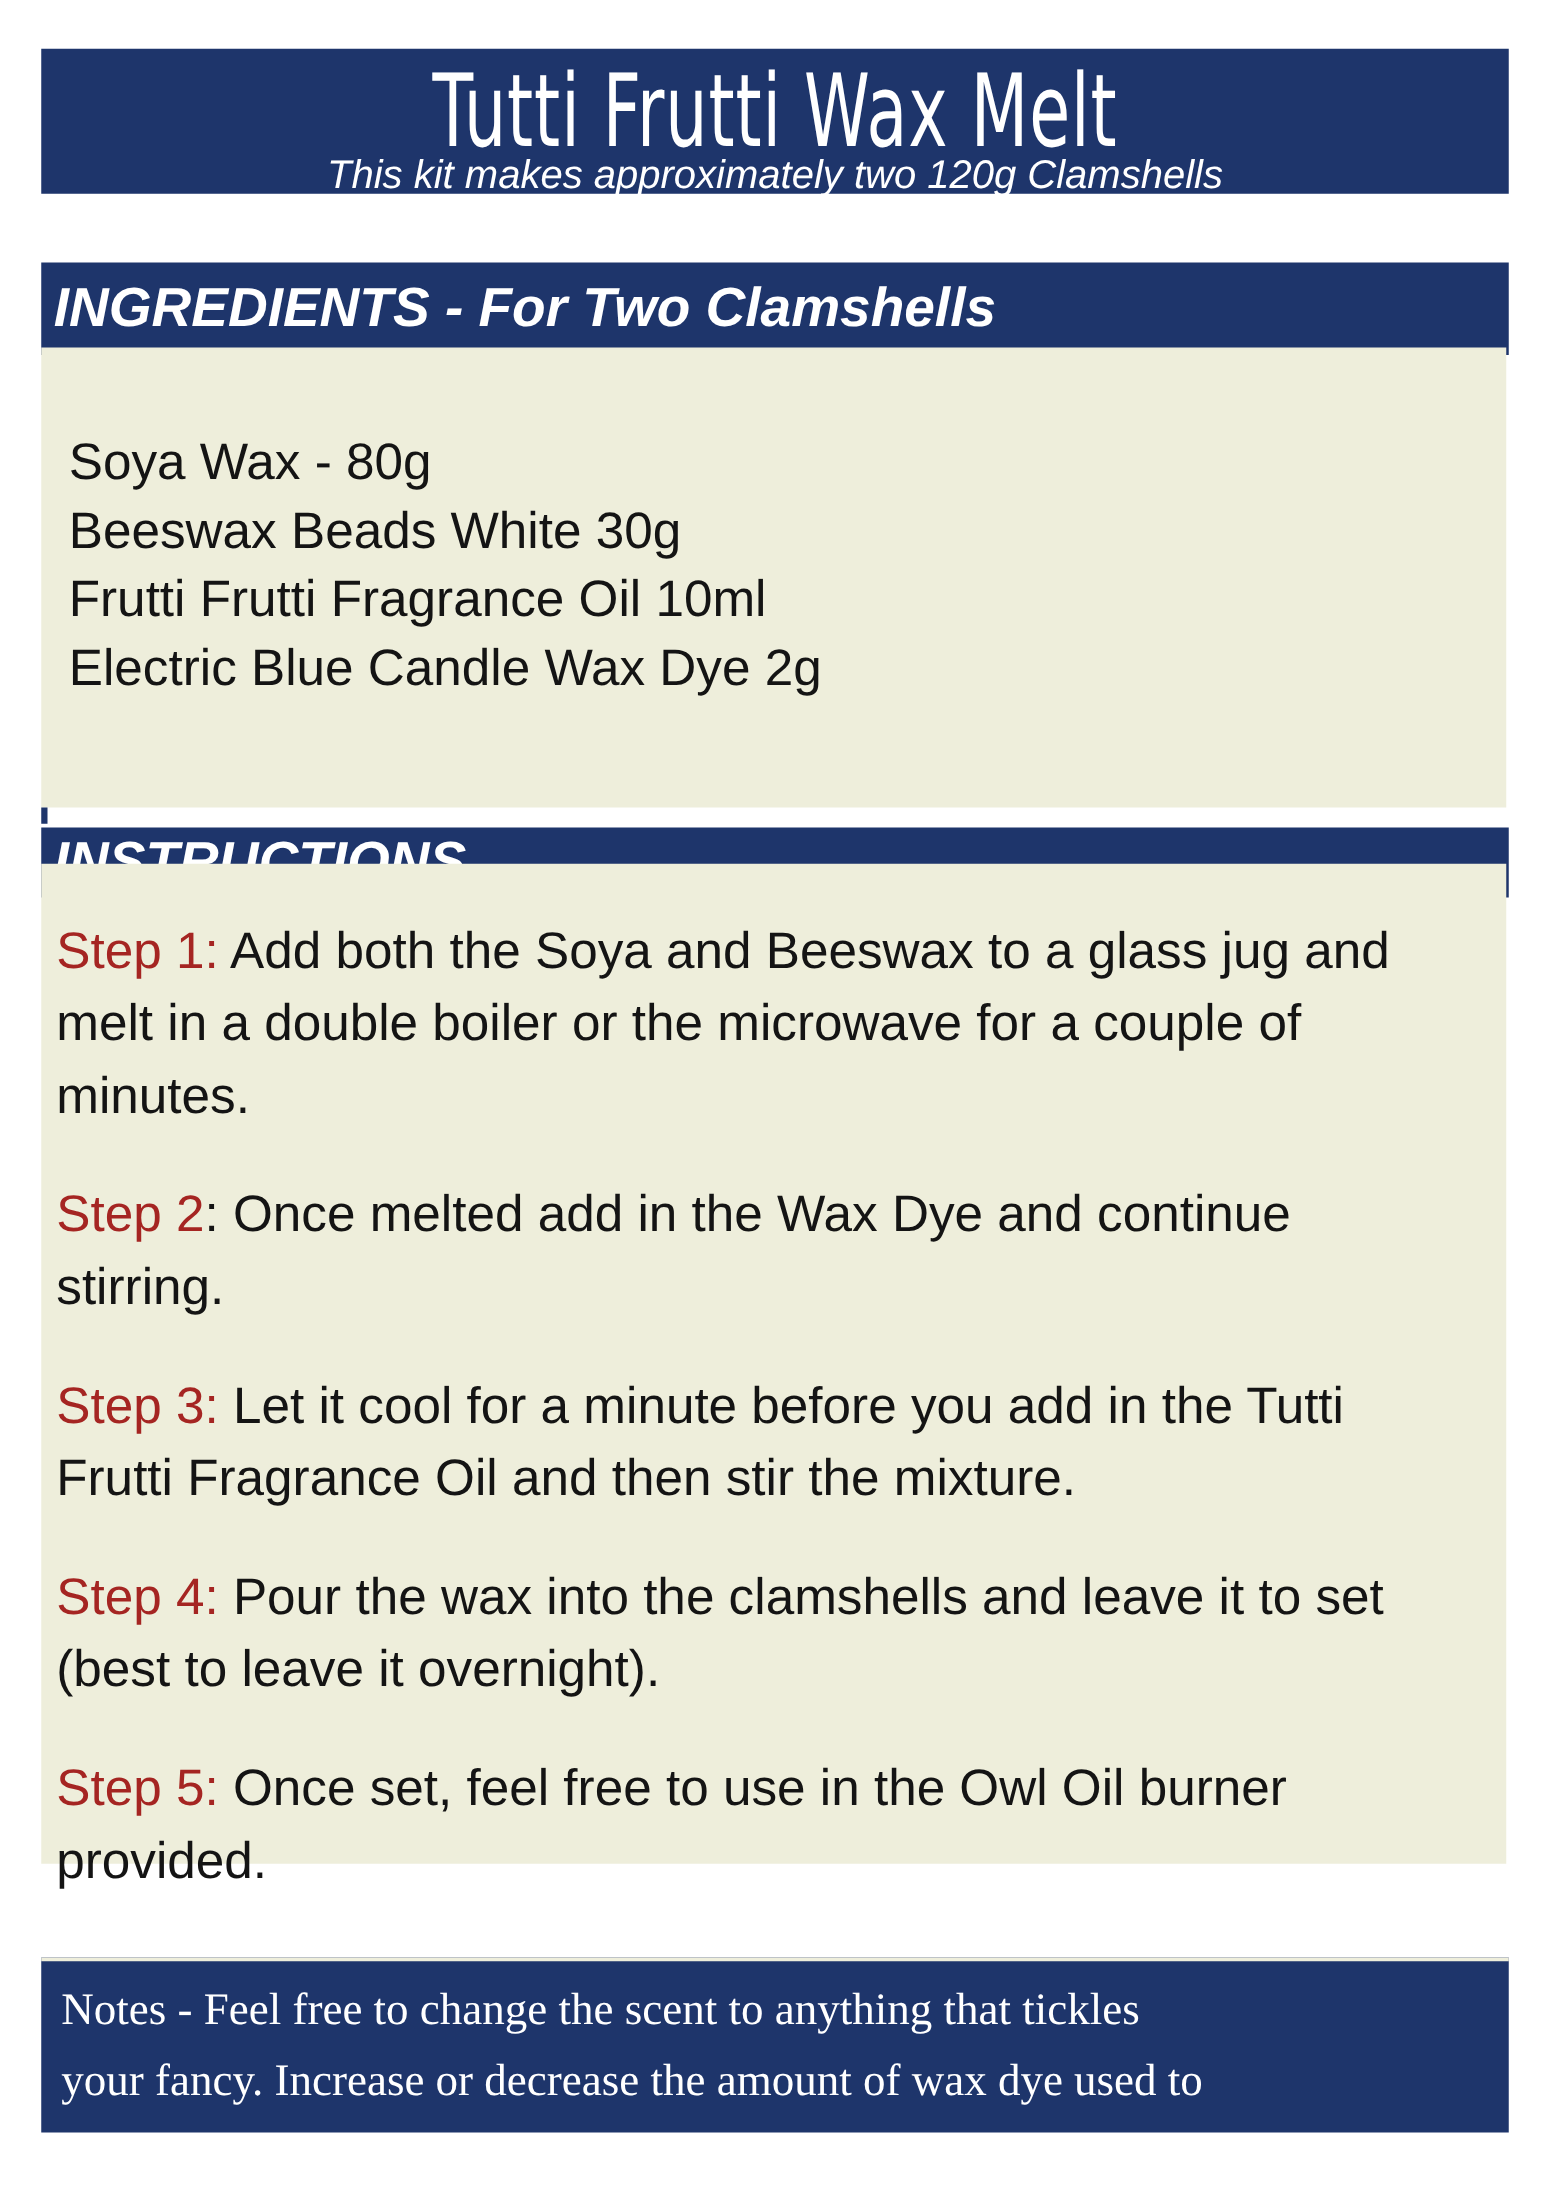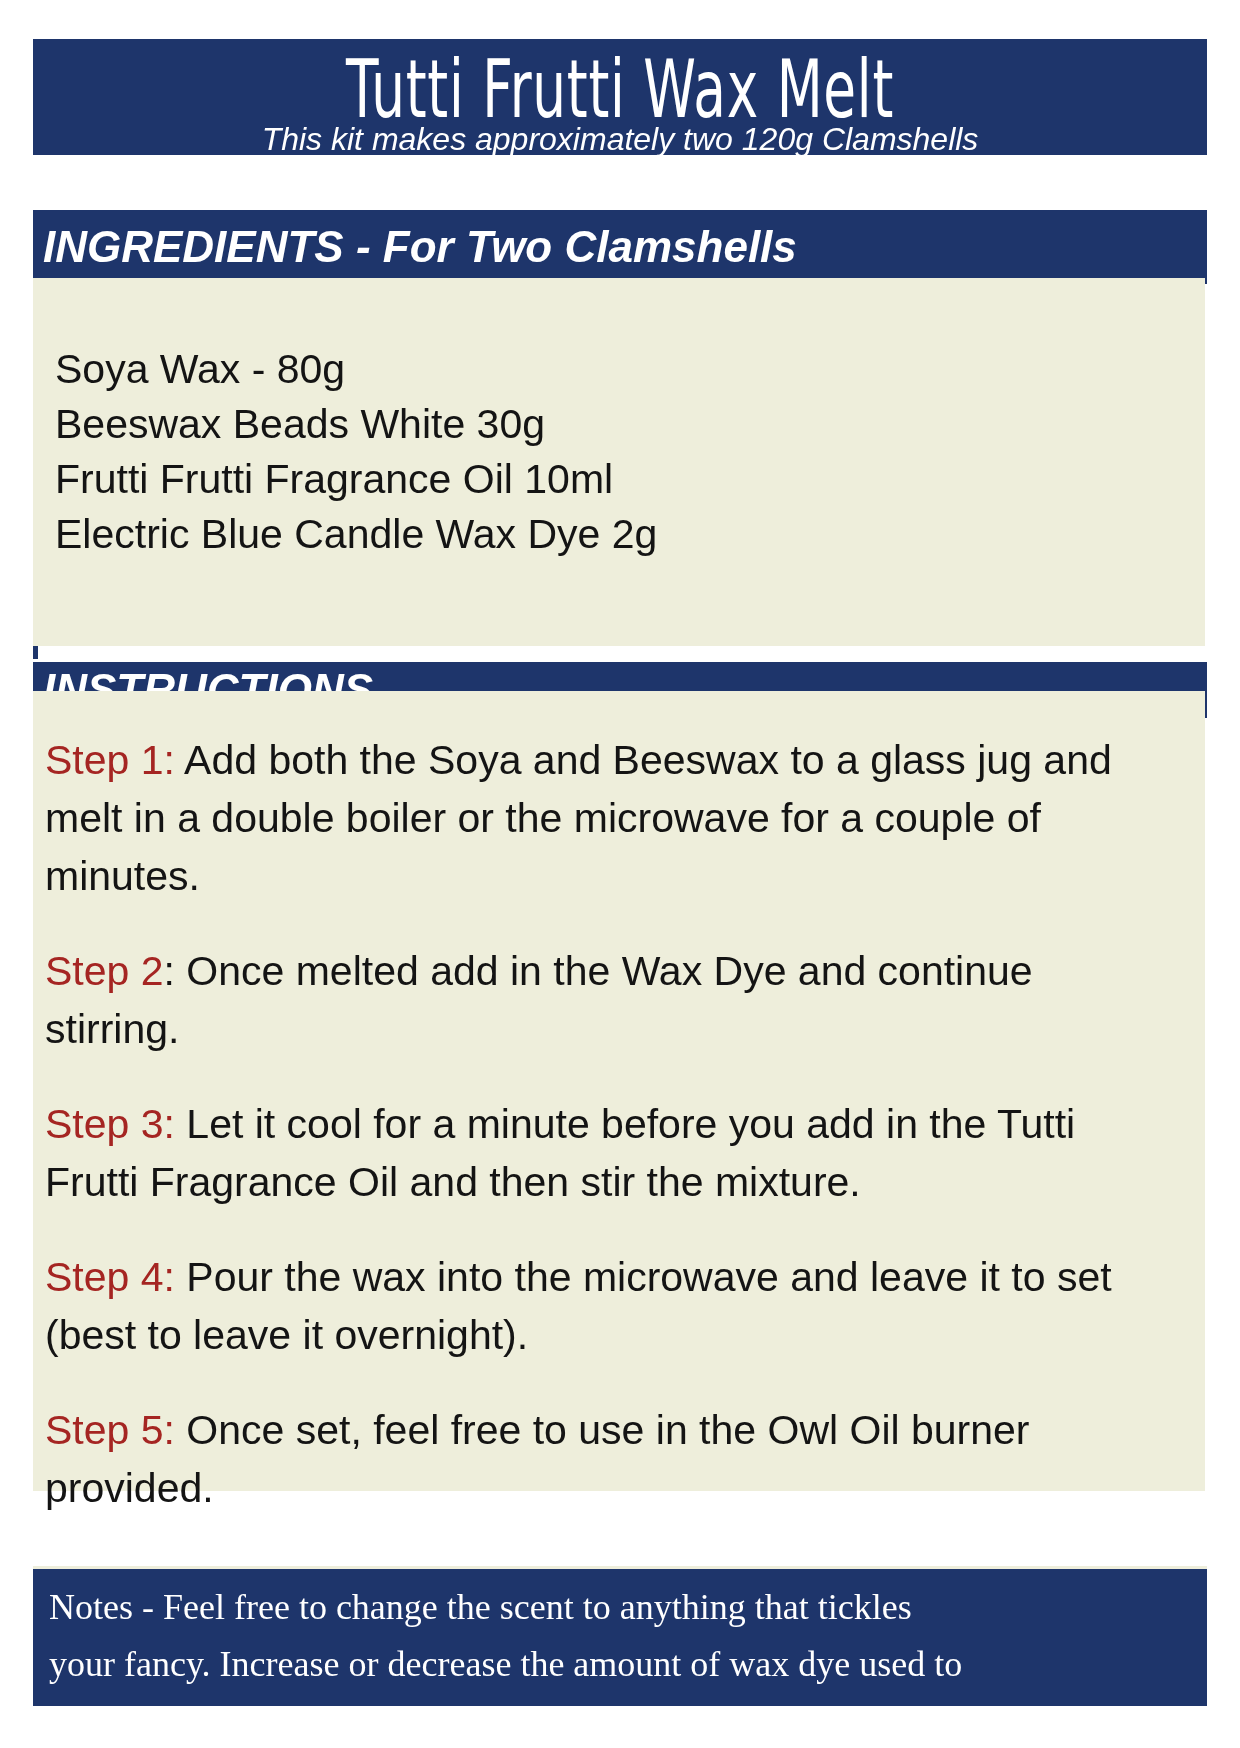--- a/index.html
+++ b/index.html
@@ -142,21 +142,21 @@
     <p class="step">
       <span class="step-line"><span class="step-label">Step 2</span><span>: Once melted add in the Wax Dye and continue stirring.</span></span>
     </p>
 
     <p class="step">
       <span class="step-line"><span class="step-label">Step 3:</span><span> Let it cool for a minute before you add in the Tutti</span></span>
       <span class="step-line">Frutti Fragrance Oil and then stir the mixture.</span>
     </p>
 
     <p class="step">
-      <span class="step-line"><span class="step-label">Step 4:</span><span> Pour the wax into the microwave and leave it to set</span></span>
+      <span class="step-line"><span class="step-label">Step 4:</span><span> Pour the wax into the clamshells and leave it to set</span></span>
       <span class="step-line">(best to leave it overnight).</span>
     </p>
 
     <p class="step">
       <span class="step-line"><span class="step-label">Step 5:</span><span> Once set, feel free to use in the Owl Oil burner</span></span>
       <span class="step-line">provided.</span>
     </p>
 
   </section>
 

